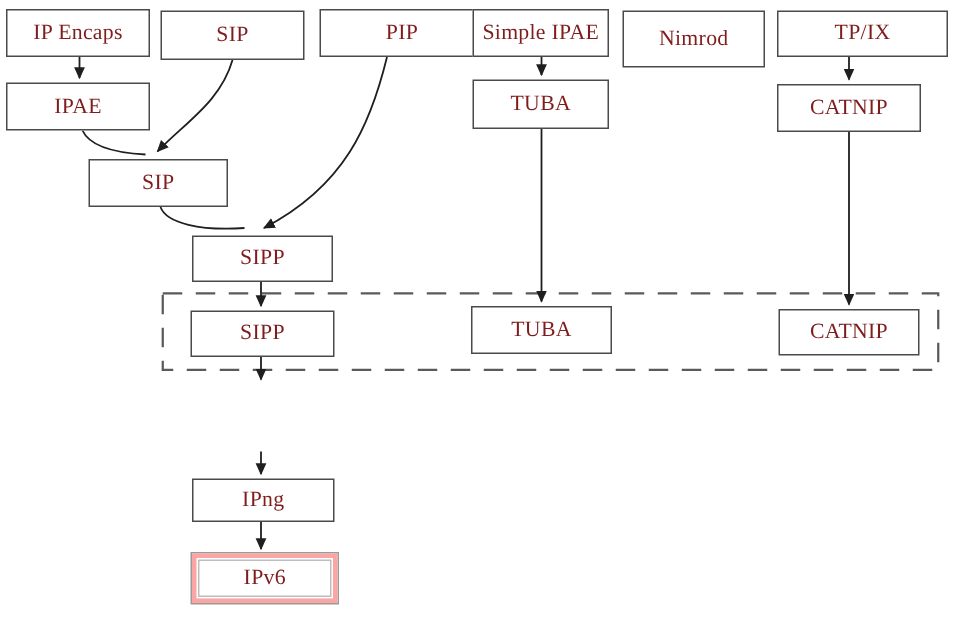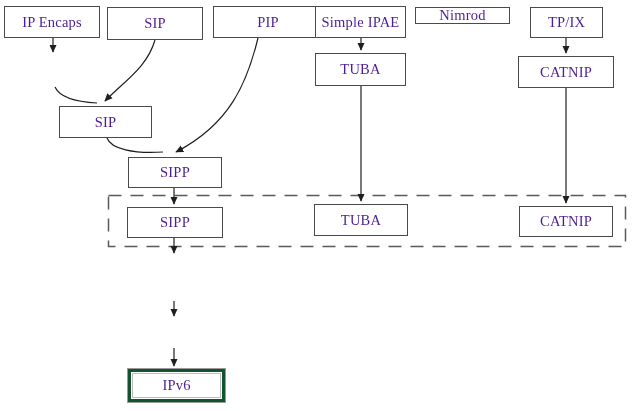--- a/index.html
+++ b/index.html
@@ -19,25 +19,25 @@
   .node {
     position: absolute;
     box-sizing: border-box;
     border: 1px solid #4a4a4a;
     background: #ffffff;
     display: flex;
     align-items: center;
     justify-content: center;
     text-align: center;
     font-size: 14.5px;
-    color: #4c1d95;
+    color: #7f1d1d;
     letter-spacing: 0.2px;
   }
   .node.final {
-    border: 3px solid #14532d;
+    border: 3px solid #fca5a5;
     box-shadow: 0 0 0 1px #9a9a9a, inset 0 0 0 1px #ffffff, inset 0 0 0 2px #bdbdbd;
     text-align: center;
   }
   .twoline { line-height: 1.45; font-size: 14.5px; }
 </style>
 </head>
 <body>
 
 <div id="stage">
 
@@ -71,27 +71,30 @@
   </div>
   <div class="node" style="left:107px;top:7px;width:96px;height:33px">
     <span>SIP</span>
   </div>
   <div class="node" style="left:213px;top:6px;width:110px;height:32px">
     <span>PIP</span>
   </div>
   <div class="node" style="left:315px;top:6px;width:91px;height:32px">
     <span>Simple IPAE</span>
   </div>
-  <div class="node" style="left:415px;top:7px;width:95px;height:17px">
+  <div class="node" style="left:415px;top:7px;width:95px;height:38px">
     <span>Nimrod</span>
   </div>
-  <div class="node" style="left:530px;top:7px;width:73px;height:31px">
+  <div class="node" style="left:518px;top:7px;width:114px;height:31px">
     <span>TP/IX</span>
   </div>
 
+  <div class="node" style="left:4px;top:55px;width:96px;height:32px">
+    <span>IPAE</span>
+  </div>
   <div class="node" style="left:315px;top:53px;width:91px;height:33px">
     <span>TUBA</span>
   </div>
   <div class="node" style="left:518px;top:56px;width:96px;height:32px">
     <span>CATNIP</span>
   </div>
 
   <div class="node" style="left:59px;top:106px;width:93px;height:32px">
     <span>SIP</span>
   </div>
@@ -102,17 +105,20 @@
   <div class="node" style="left:127px;top:207px;width:96px;height:31px">
     <span>SIPP</span>
   </div>
   <div class="node" style="left:314px;top:204px;width:94px;height:32px">
     <span>TUBA</span>
   </div>
   <div class="node" style="left:519px;top:206px;width:94px;height:31px">
     <span>CATNIP</span>
   </div>
 
+  <div class="node" style="left:128px;top:319px;width:95px;height:29px">
+    <span>IPng</span>
+  </div>
   <div class="node final" style="left:128px;top:369px;width:97px;height:33px">
     <span>IPv6</span>
   </div>
 
 </div>
 
 </body></html>

